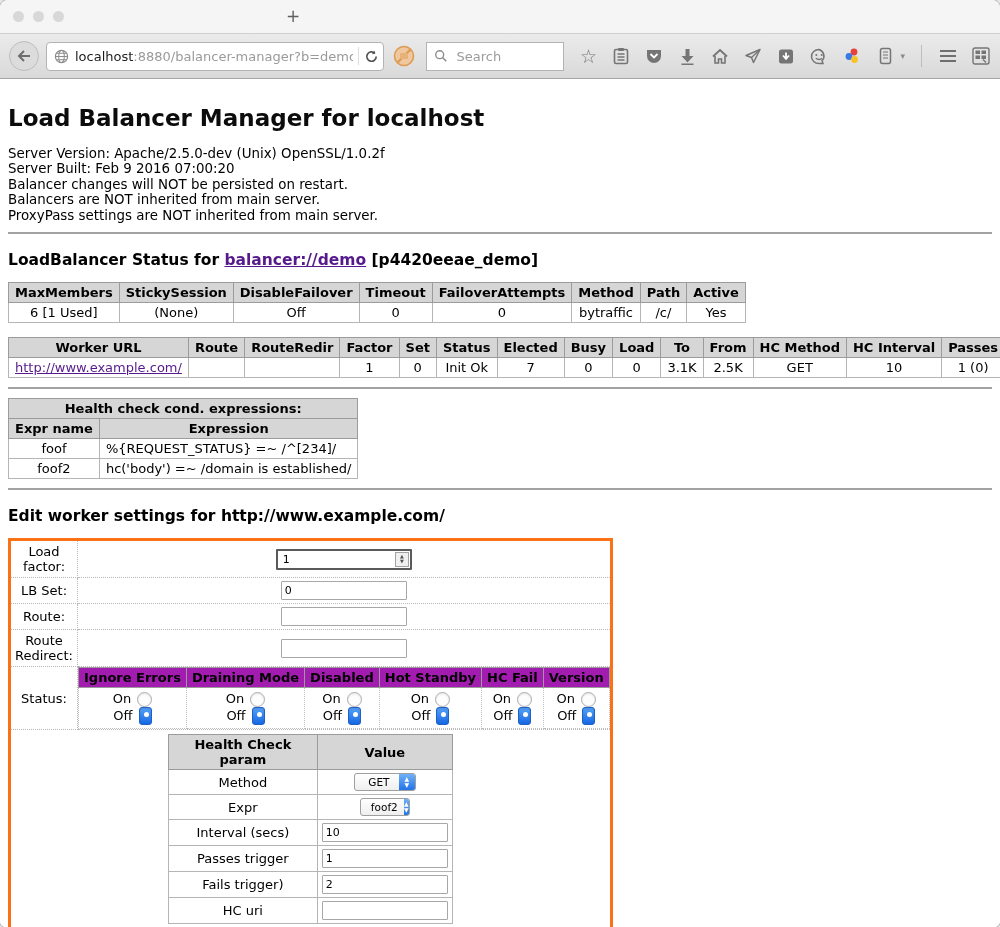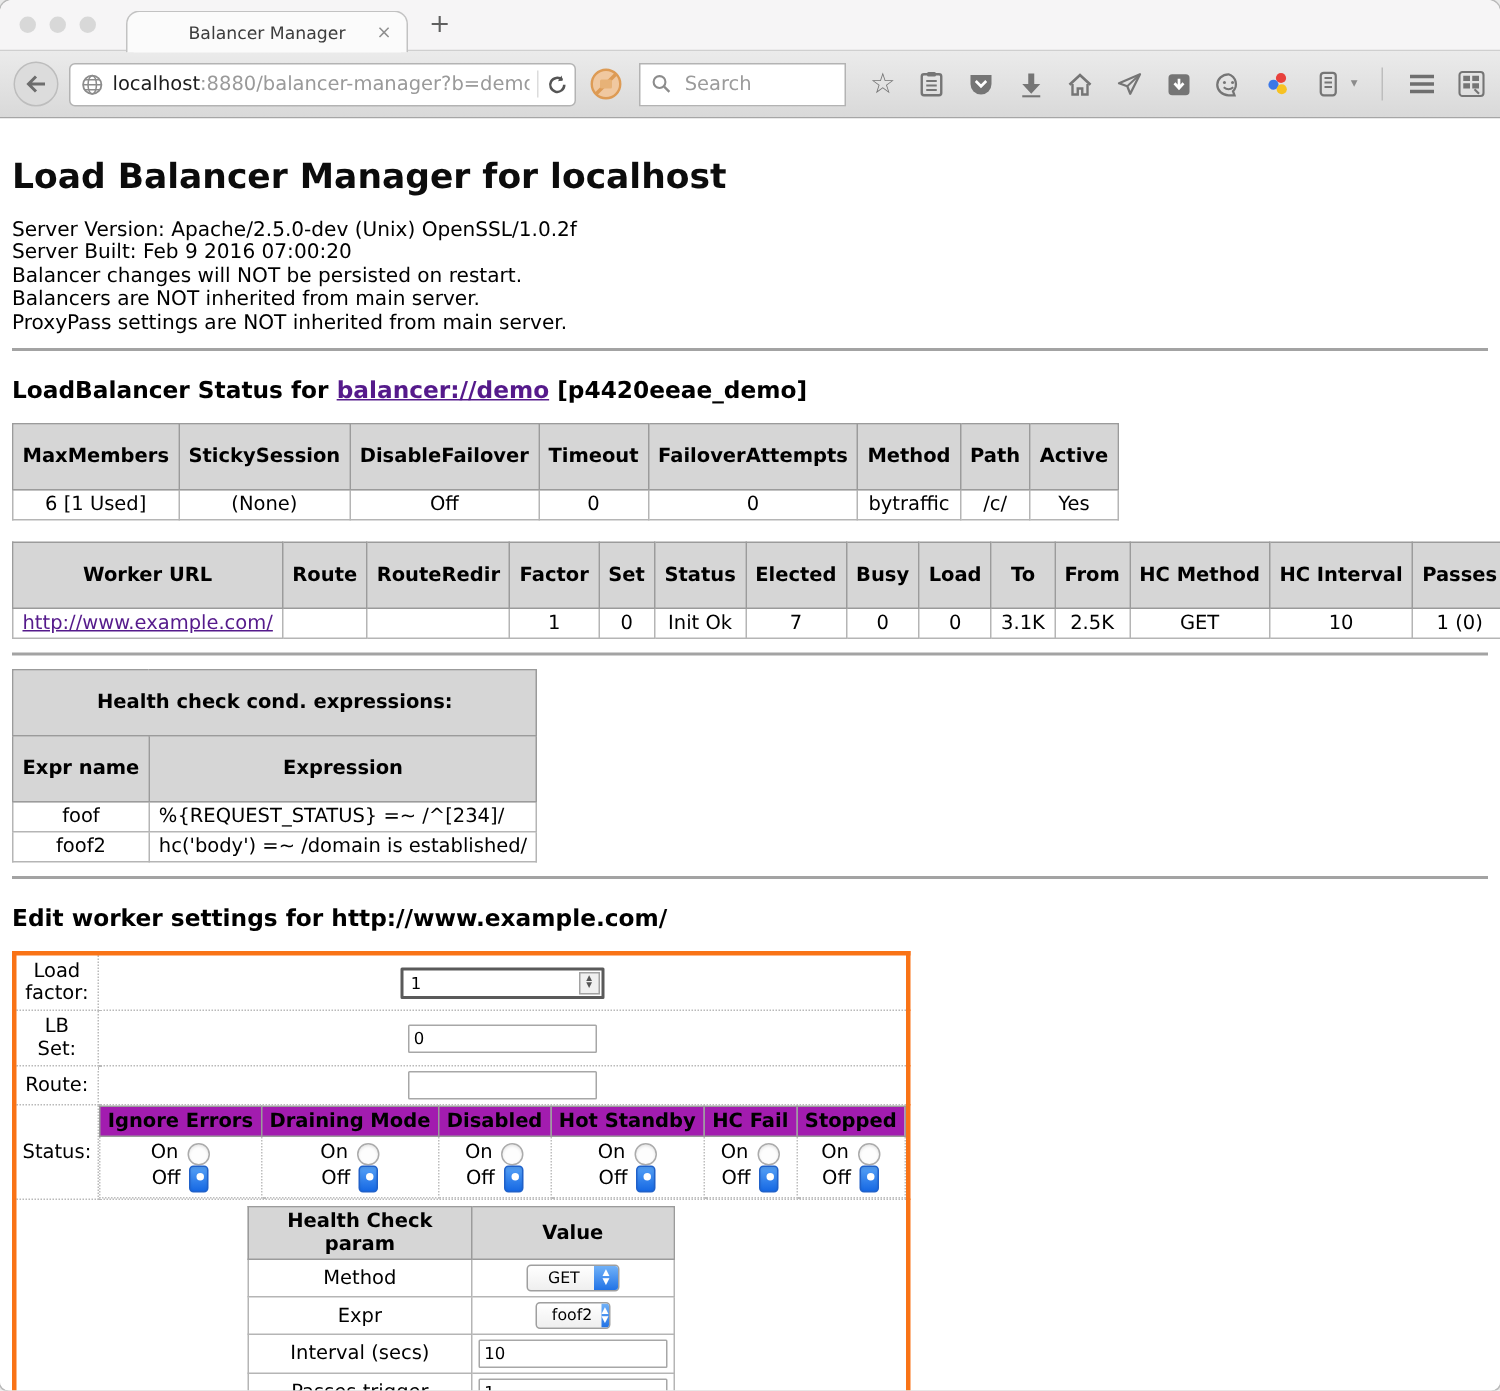--- a/index.html
+++ b/index.html
@@ -54,21 +54,21 @@
 
   
   .page { background:#fff; padding:2px 8px 0 8px; font-size:13.4px; color:#000; }
   h1.pagetitle { font-size:23px; margin:24px 0 15px 0; font-weight:bold; color:#0c0c0c; }
   .info div { line-height:15.4px; }
   hr.rule { border:none; height:2px; background:#a3a3a3; margin:9px 0; }
   h3.sect { font-size:15.5px; margin:17px 0 13px 0; font-weight:bold; }
   a.vlink { color:#551a8b; text-decoration:underline; }
 
   table.data { border-collapse:collapse; font-size:13px; background:#fff; }
-  table.data th { background:#d6d6d6; border:1px solid #9b9b9b; padding:14px 6px; font-weight:bold; white-space:nowrap; }
+  table.data th { background:#d6d6d6; border:1px solid #9b9b9b; padding:2px 6px; font-weight:bold; white-space:nowrap; }
   table.data td { border:1px solid #b5b5b5; padding:2px 6px; text-align:center; white-space:nowrap; }
   .tbl-balancer { width:615px; margin-top:2px; }
   .tbl-worker { width:984px; margin-top:14px; }
   .tbl-worker td.cell-url, .tbl-expr td.expr-text { text-align:left; }
   .tbl-expr { width:312px; }
 
   
   table.form { border-collapse:collapse; width:565px; font-size:13px; border:3px solid #f97316; margin-top:3px; }
   table.form > tbody > tr > td { border:1px dotted #b9b9b9; padding:3px 4px; }
   td.flabel { width:100px; text-align:center; }
@@ -110,24 +110,20 @@
 </head>
 <body>
 
 <div class="window">
 
   <div class="tabstrip">
     <div class="lights">
       <span class="light"></span>
       <span class="light"></span>
       <span class="light"></span>
-    </div>
-    <div class="tab">
-      <span class="tab-title">Balancer Manager</span>
-      <span class="tab-close">×</span>
     </div>
     <span class="newtab">+</span>
   </div>
 
   <div class="navbar">
     <div class="backbtn">
       <span>
         <svg class="g" width="14" height="12" viewBox="0 0 14 12">
             <path d="M7 1 L2 6 L7 11 M2 6 H13" stroke="#6d6d6d" stroke-width="2" fill="none"></path>
           </svg>
@@ -376,31 +372,39 @@
       </tr>
       <tr>
         <td class="flabel">Route:</td>
         <td>
               <div class="center-input">
                 <input class="txt" value="" style="">
               </div>
             </td>
       </tr>
       <tr>
+        <td class="flabel">Route Redirect:</td>
+        <td>
+              <div class="center-input">
+                <input class="txt" value="" style="">
+              </div>
+            </td>
+      </tr>
+      <tr>
         <td class="flabel">Status:</td>
         <td style="padding:0">
           <table class="status">
             <tbody>
                   <tr>
               <th>Ignore Errors</th>
               <th>Draining Mode</th>
               <th>Disabled</th>
               <th>Hot Standby</th>
               <th>HC Fail</th>
-              <th>Stopped</th>
+              <th>Version</th>
             </tr>
             <tr>
               <td>
                 <div class="rl">
                         <span>On</span>
                         <span class="radio"></span>
                       </div>
                 <div class="rl">
                         <span>Off</span>
                         <span class="radio sel"></span>

